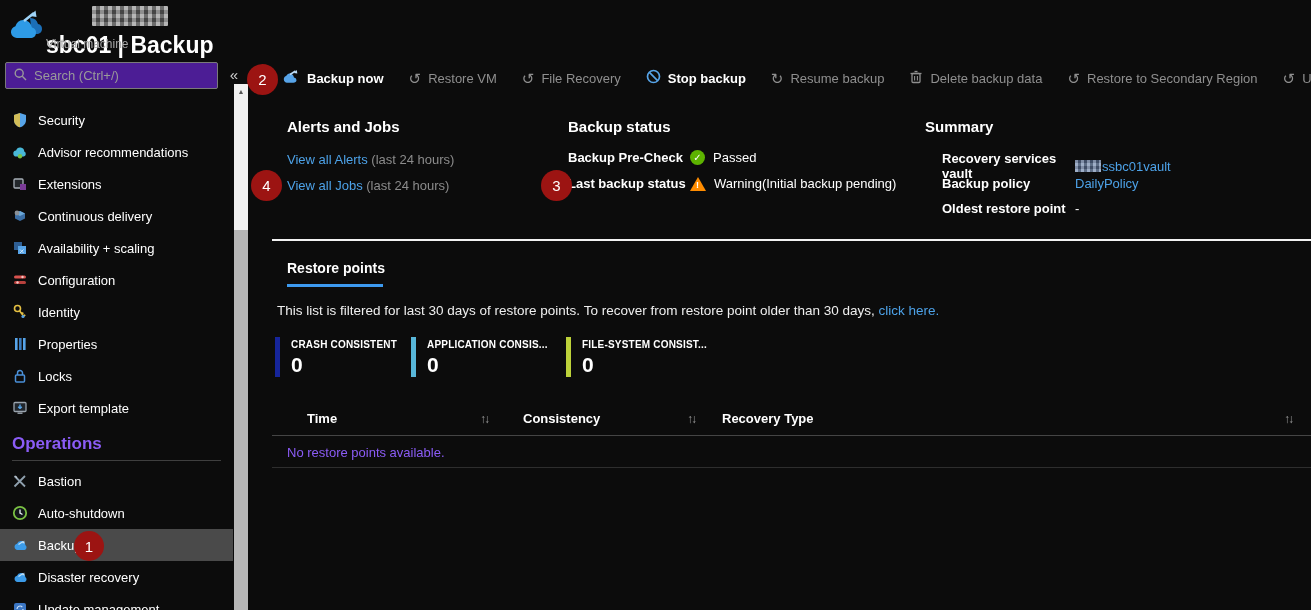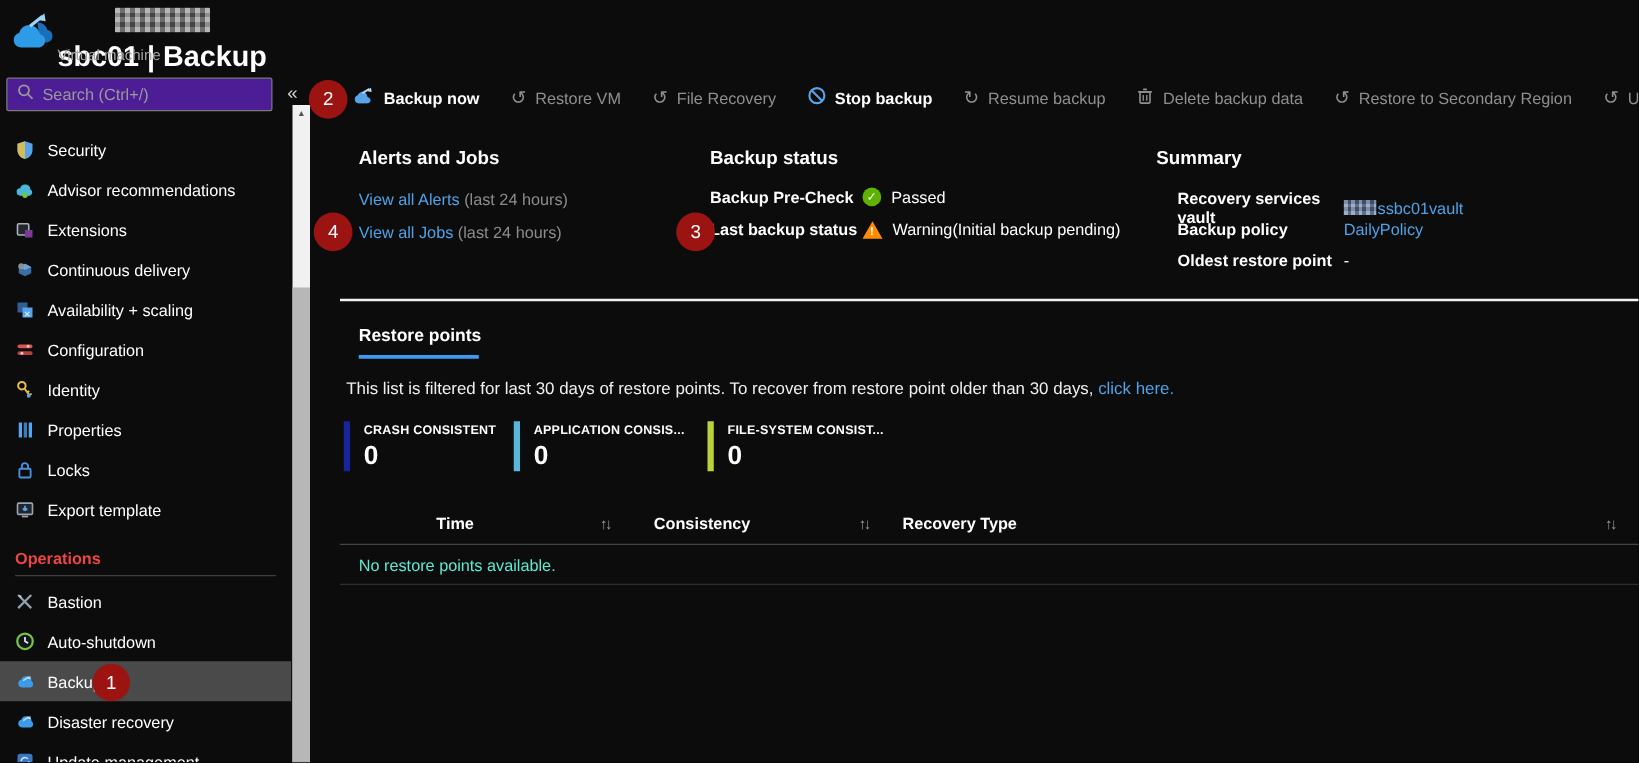--- a/index.html
+++ b/index.html
@@ -28,21 +28,21 @@
   
   .toolbar { position:absolute; left:283px; top:60px; height:36px; display:flex; align-items:center; gap:25px; white-space:nowrap; }
   .tb-btn { display:flex; align-items:center; gap:7px; font-size:13px; cursor:pointer; }
   .tb-btn .lbl { color:#8f8f8f; }
   .tb-btn.enabled .lbl { color:#fff; font-weight:700; }
   .tb-glyph { font-size:15px; color:#8f8f8f; line-height:1; }
   
   .sidebar { position:absolute; left:0; top:104px; width:233px; height:506px; overflow:hidden; }
   .side-item { height:32px; display:flex; align-items:center; gap:10px; padding:0 12px; font-size:13px; color:#fff; cursor:pointer; }
   .side-item.selected { background:#4a4a4a; }
-  .side-section { height:30px; display:flex; align-items:flex-end; padding:0 12px 6px; font-size:13px; font-weight:700; color:#ef4444; margin-top:6px; }
+  .side-section { height:30px; display:flex; align-items:flex-end; padding:0 12px 6px; font-size:17px; font-weight:700; color:#8b5cf6; margin-top:6px; }
   .side-divider { height:1px; background:#3f3f3f; margin:0 12px 4px 12px; }
   .sicon { width:16px; height:16px; flex:none; display:inline-flex; }
   
   .scrollbar { position:absolute; left:234px; top:84px; width:14px; height:526px; background:#f1f1f1; }
   .sb-up { height:15px; display:flex; align-items:center; justify-content:center; font-size:7px; color:#555; }
   .sb-thumb { position:absolute; left:0; top:146px; width:14px; height:380px; background:#b7b7b7; }
   
   .badge { position:absolute; width:31px; height:31px; border-radius:50%; background:#9c1412;
     color:#fff; font-size:15px; display:flex; align-items:center; justify-content:center; z-index:5; }
   
@@ -67,21 +67,21 @@
   .counter { position:absolute; top:337px; display:flex; }
   .counter .bar { width:5px; height:40px; }
   .counter .ctxt { margin-left:11px; display:flex; flex-direction:column; }
   .counter .clabel { font-size:10px; font-weight:700; letter-spacing:.2px; color:#fff; margin-top:2px; }
   .counter .cval { font-size:21px; font-weight:700; color:#fff; margin-top:3px; }
   
   .tbl-head { position:absolute; left:272px; top:404px; width:1039px; height:32px; border-bottom:1px solid #454545; }
   .tbl-col { position:absolute; top:7px; font-size:13px; font-weight:700; color:#fff; cursor:pointer; }
   .sort { position:absolute; top:8px; font-size:12px; color:#9a9a9a; letter-spacing:-2px; cursor:pointer; }
   .tbl-row { position:absolute; left:272px; top:437px; width:1039px; height:31px; border-bottom:1px solid #2e2e2e;
-    display:flex; align-items:center; padding-left:15px; font-size:13px; color:#5eead4; }
+    display:flex; align-items:center; padding-left:15px; font-size:13px; color:#8b5cf6; }
 </style>
 </head>
 <body>
 
 <div id="screen">
 
   <span class="hdr-icon">
     <svg width="36" height="32" viewBox="0 0 36 32">
       <path d="M20 10a8 8 0 0 1 8 6 5 5 0 0 1 4 5c0 3-2.4 5-5.4 5H22z" fill="#1b6fb8"></path>
       <path d="M13 12a9 9 0 0 1 9 7.4A5.4 5.4 0 0 1 26 25c0 3-2.5 5-5.6 5H7a6 6 0 0 1-1.6-11.8A9 9 0 0 1 13 12z" fill="#2e9be6"></path>
@@ -389,21 +389,21 @@
   </div>
   <div class="counter" style="left:566px;">
     <div class="bar" style="background-color: rgb(189, 210, 58);"></div>
     <div class="ctxt">
       <span class="clabel">FILE-SYSTEM CONSIST...</span>
       <span class="cval">0</span>
     </div>
   </div>
 
   <div class="tbl-head">
-    <span class="tbl-col" style="left:35px;margin-left:42px;">Time</span>
+    <span class="tbl-col" style="left:35px;">Time</span>
     <span class="sort" style="left:208px;">↑↓</span>
     <span class="tbl-col" style="left:251px;">Consistency</span>
     <span class="sort" style="left:415px;">↑↓</span>
     <span class="tbl-col" style="left:450px;">Recovery Type</span>
     <span class="sort" style="left:1012px;">↑↓</span>
   </div>
   <div class="tbl-row">
     <span>No restore points available.</span>
   </div>
 

